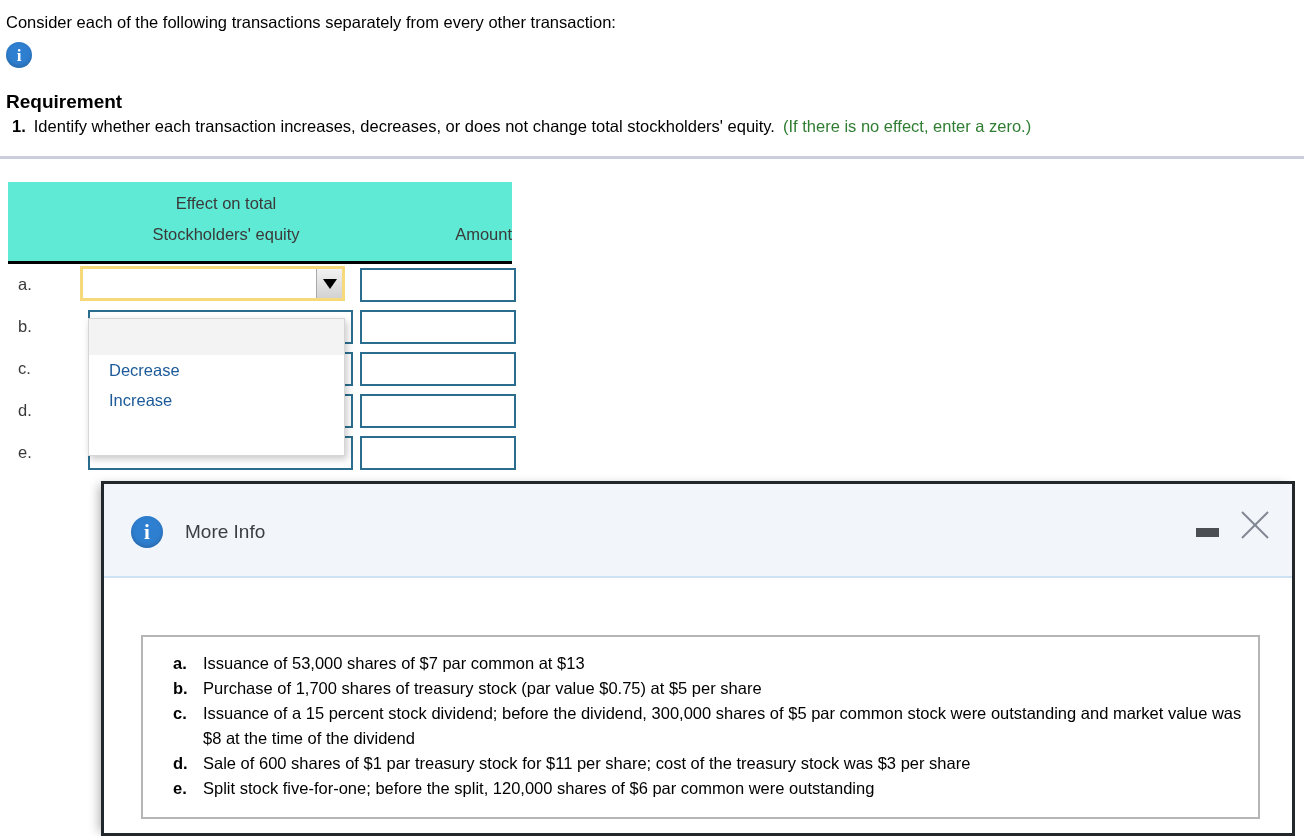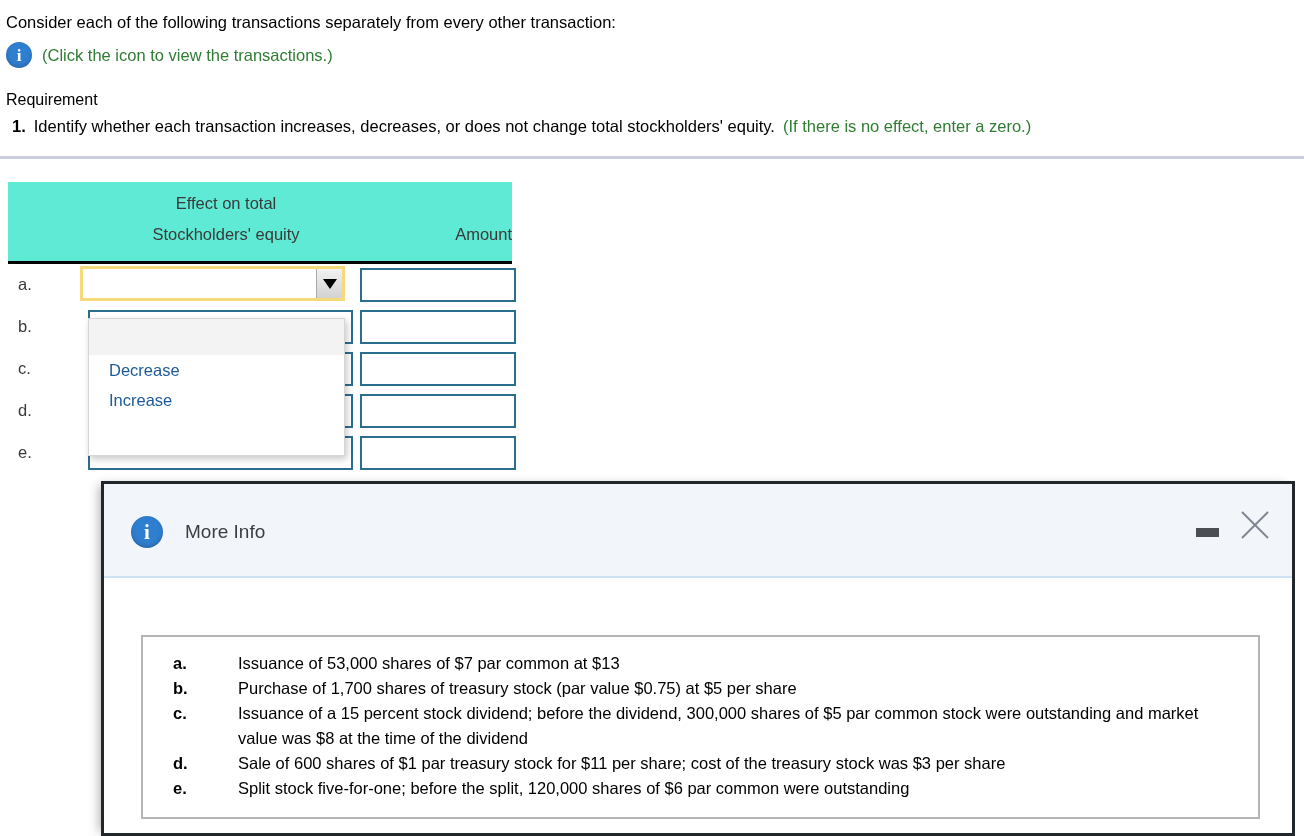--- a/index.html
+++ b/index.html
@@ -33,21 +33,21 @@
     box-shadow: inset 0 -2px 4px rgba(0,0,0,.18);
     cursor: pointer;
   }
   .info-circle.big { width: 32px; height: 32px; font-size: 21px; }
   #icon-hint {
     font-size: 16.5px; color: #2f7d32; white-space: nowrap;
   }
 
   #requirement-heading {
     position: absolute; left: 6px; top: 91px;
-    font-size: 16px; font-weight: normal; color: #000;
+    font-size: 19px; font-weight: bold; color: #000;
   }
   #req-row { position: absolute; left: 12px; top: 117px; display: flex; align-items: baseline; gap: 8px; white-space: nowrap; }
   #req-num { font-size: 16.5px; font-weight: bold; color: #000; }
   #req-text { font-size: 16.5px; color: #000000; }
   #req-hint { font-size: 16.5px; color: #2f7d32; }
 
   #divider {
     position: absolute; left: 0; top: 156px; width: 1304px; height: 3px;
     background: #c9cddd;
   }
@@ -175,32 +175,31 @@
   }
   .info-item {
     display: flex; align-items: flex-start;
     font-size: 16.5px; color: #000;
     line-height: 25px;
   }
   .info-key {
     width: 44px; flex: 0 0 44px;
     font-weight: bold; padding-left: 14px;
   }
-  .info-text { flex: 1; margin-left: 35px; }
+  .info-text { flex: 1; }
 </style>
 </head>
 <body>
 
 <div id="root">
 
   <div class="q-line" id="intro-text">Consider each of the following transactions separately from every other transaction:</div>
 
   <div id="icon-line">
     <span class="info-circle">i</span>
-    <span id="icon-hint">(Click the icon to view the transactions.)</span>
   </div>
 
   <div id="requirement-heading">Requirement</div>
 
   <div id="req-row">
     <span id="req-num">1.</span>
     <span id="req-text">Identify whether each transaction increases, decreases, or does not change total stockholders' equity.</span>
     <span id="req-hint">(If there is no effect, enter a zero.)</span>
   </div>
 

